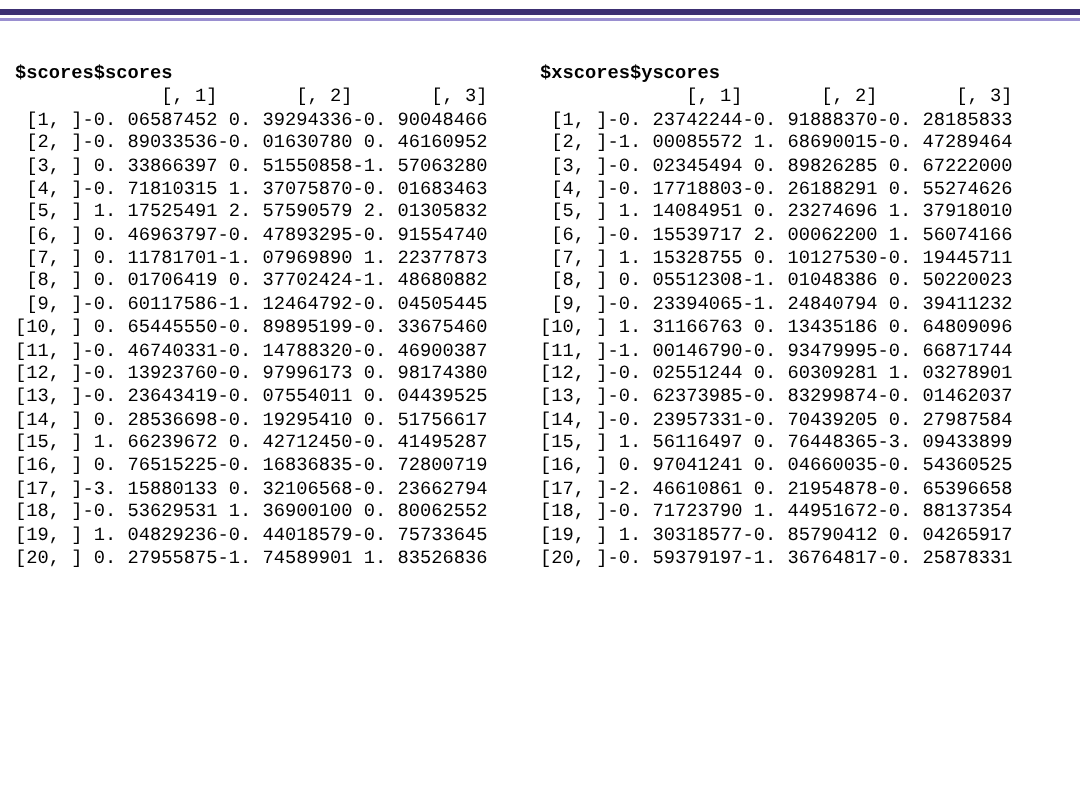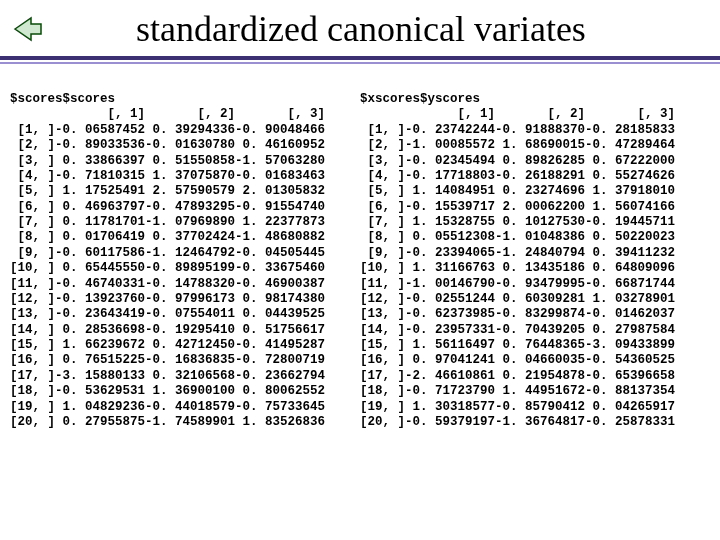--- a/index.html
+++ b/index.html
@@ -47,34 +47,26 @@
     padding: 28px 10px 0 10px;
     display: flex;
     font-family: "Courier New", Courier, monospace;
     font-size: 12.5px;
     line-height: 1.23;
     white-space: pre;
     color: #000;
   }
   .block { flex: 1; }
   .block-title { font-weight: bold; }
-  .hdr-row, .data-row { display: block; font-weight: bold; }
+  .hdr-row, .data-row { display: block; }
 </style>
 </head>
 <body>
 
 <div class="slide">
-  <div class="header">
-    <div class="back-btn">
-      <svg width="30" height="26" viewBox="0 0 30 26">
-        <polygon points="2,13 18,2 18,8 28,8 28,18 18,18 18,24" fill="#cfe8cf" stroke="#084a08" stroke-width="1.5"></polygon>
-      </svg>
-    </div>
-    <div class="title">standardized canonical variates</div>
-  </div>
   <div class="rule">
     <div class="bar1"></div>
     <div class="bar2"></div>
   </div>
 
   <div class="content">
     <div class="block" id="block-0"><span class="block-title">$scores$scores</span>
 <span class="hdr-row">             [, 1]       [, 2]       [, 3]</span><span class="data-row"> [1, ]-0. 06587452 0. 39294336-0. 90048466</span><span class="data-row"> [2, ]-0. 89033536-0. 01630780 0. 46160952</span><span class="data-row"> [3, ] 0. 33866397 0. 51550858-1. 57063280</span><span class="data-row"> [4, ]-0. 71810315 1. 37075870-0. 01683463</span><span class="data-row"> [5, ] 1. 17525491 2. 57590579 2. 01305832</span><span class="data-row"> [6, ] 0. 46963797-0. 47893295-0. 91554740</span><span class="data-row"> [7, ] 0. 11781701-1. 07969890 1. 22377873</span><span class="data-row"> [8, ] 0. 01706419 0. 37702424-1. 48680882</span><span class="data-row"> [9, ]-0. 60117586-1. 12464792-0. 04505445</span><span class="data-row">[10, ] 0. 65445550-0. 89895199-0. 33675460</span><span class="data-row">[11, ]-0. 46740331-0. 14788320-0. 46900387</span><span class="data-row">[12, ]-0. 13923760-0. 97996173 0. 98174380</span><span class="data-row">[13, ]-0. 23643419-0. 07554011 0. 04439525</span><span class="data-row">[14, ] 0. 28536698-0. 19295410 0. 51756617</span><span class="data-row">[15, ] 1. 66239672 0. 42712450-0. 41495287</span><span class="data-row">[16, ] 0. 76515225-0. 16836835-0. 72800719</span><span class="data-row">[17, ]-3. 15880133 0. 32106568-0. 23662794</span><span class="data-row">[18, ]-0. 53629531 1. 36900100 0. 80062552</span><span class="data-row">[19, ] 1. 04829236-0. 44018579-0. 75733645</span><span class="data-row">[20, ] 0. 27955875-1. 74589901 1. 83526836</span></div>
     <div class="block" id="block-1"><span class="block-title">$xscores$yscores</span>
 <span class="hdr-row">             [, 1]       [, 2]       [, 3]</span><span class="data-row"> [1, ]-0. 23742244-0. 91888370-0. 28185833</span><span class="data-row"> [2, ]-1. 00085572 1. 68690015-0. 47289464</span><span class="data-row"> [3, ]-0. 02345494 0. 89826285 0. 67222000</span><span class="data-row"> [4, ]-0. 17718803-0. 26188291 0. 55274626</span><span class="data-row"> [5, ] 1. 14084951 0. 23274696 1. 37918010</span><span class="data-row"> [6, ]-0. 15539717 2. 00062200 1. 56074166</span><span class="data-row"> [7, ] 1. 15328755 0. 10127530-0. 19445711</span><span class="data-row"> [8, ] 0. 05512308-1. 01048386 0. 50220023</span><span class="data-row"> [9, ]-0. 23394065-1. 24840794 0. 39411232</span><span class="data-row">[10, ] 1. 31166763 0. 13435186 0. 64809096</span><span class="data-row">[11, ]-1. 00146790-0. 93479995-0. 66871744</span><span class="data-row">[12, ]-0. 02551244 0. 60309281 1. 03278901</span><span class="data-row">[13, ]-0. 62373985-0. 83299874-0. 01462037</span><span class="data-row">[14, ]-0. 23957331-0. 70439205 0. 27987584</span><span class="data-row">[15, ] 1. 56116497 0. 76448365-3. 09433899</span><span class="data-row">[16, ] 0. 97041241 0. 04660035-0. 54360525</span><span class="data-row">[17, ]-2. 46610861 0. 21954878-0. 65396658</span><span class="data-row">[18, ]-0. 71723790 1. 44951672-0. 88137354</span><span class="data-row">[19, ] 1. 30318577-0. 85790412 0. 04265917</span><span class="data-row">[20, ]-0. 59379197-1. 36764817-0. 25878331</span></div>

